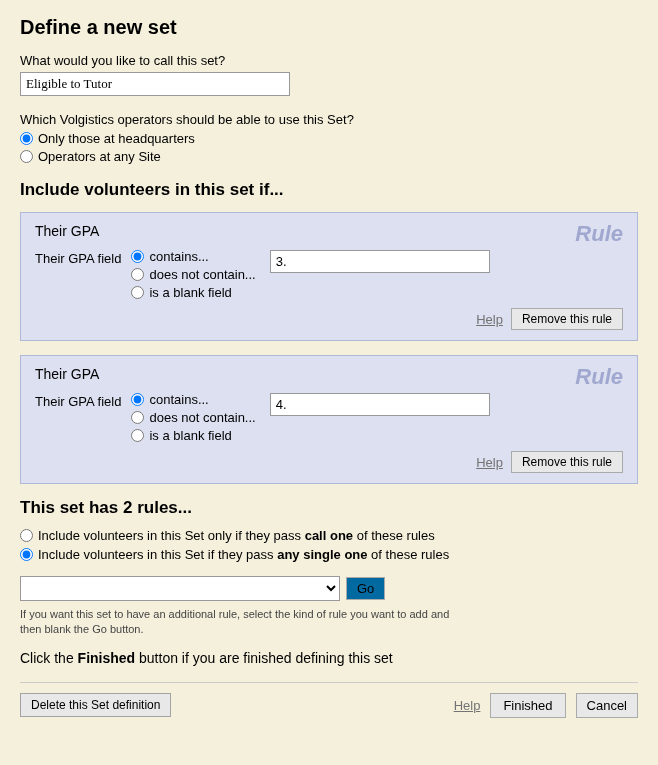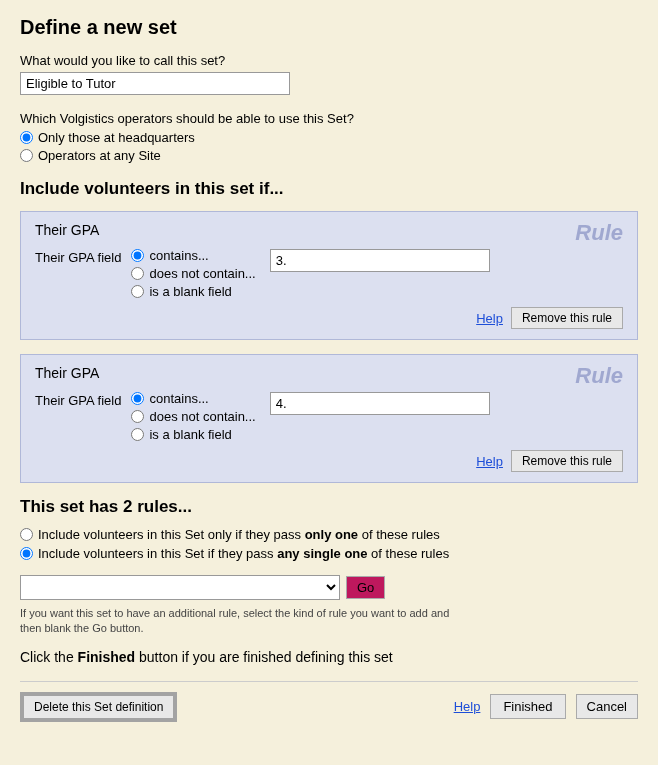--- a/index.html
+++ b/index.html
@@ -24,20 +24,21 @@
     input[type="text"] {
       border: 1px solid #999;
       padding: 3px 5px;
       font-size: 13px;
       background: #fff;
     }
     .set-name-input {
       width: 270px;
       display: block;
       margin-bottom: 4px;
+      font-family: Liberation Serif, serif;
     }
     .operators-section {
       margin-bottom: 18px;
     }
     .operators-section .label-text {
       margin-bottom: 4px;
     }
     .radio-row {
       display: flex;
       align-items: center;
@@ -99,21 +100,21 @@
       margin-top: 1px;
     }
     .rule-actions {
       display: flex;
       justify-content: flex-end;
       align-items: center;
       margin-top: 8px;
       gap: 8px;
     }
     .help-link {
-      color: #1d4ed8;
+      color: #737373;
       text-decoration: underline;
       cursor: pointer;
       font-size: 13px;
     }
     .remove-btn {
       background: #e8e8e8;
       border: 1px solid #aaa;
       padding: 3px 10px;
       font-size: 12px;
       cursor: pointer;
@@ -147,21 +148,21 @@
       gap: 6px;
     }
     .add-rule-select {
       width: 320px;
       font-size: 13px;
       border: 1px solid #999;
       padding: 3px 5px;
       background: #fff;
     }
     .go-btn {
-      background: #be185d;
+      background: #0369a1;
       border: 1px solid #aaa;
       padding: 3px 10px;
       font-size: 13px;
       cursor: pointer;
     }
     .hint-text {
       font-size: 11px;
       color: #444;
       margin-top: 6px;
       max-width: 450px;
@@ -177,21 +178,21 @@
     .bottom-bar {
       display: flex;
       align-items: center;
       justify-content: space-between;
       border-top: 1px solid #ccc;
       padding-top: 10px;
       margin-top: 4px;
     }
     .delete-btn {
       background: #e8e8e8;
-      border: 4px solid #a3a3a3;
+      border: 1px solid #a3a3a3;
       padding: 4px 10px;
       font-size: 12px;
       cursor: pointer;
     }
     .bottom-right {
       display: flex;
       align-items: center;
       gap: 10px;
     }
     .finished-btn {
@@ -288,21 +289,21 @@
     <a class="help-link">Help</a>
     <button class="remove-btn">Remove this rule</button>
   </div>
 </div>
 
 <div class="rules-summary">This set has 2 rules...</div>
 
 <div class="pass-option">
   <input type="radio" name="pass" id="pass1" style="">
   <label for="pass1">
-    <span>Include volunteers in this Set only if they pass </span><strong>only one</strong><span> of these rules</span>
+    <span>Include volunteers in this Set only if they pass </span><strong>call one</strong><span> of these rules</span>
   </label>
 </div>
 <div class="pass-option">
   <input type="radio" name="pass" id="pass2" checked="" style="">
   <label for="pass2">
     <span>Include volunteers in this Set if they pass </span><strong>any single one</strong><span> of these rules</span>
   </label>
 </div>
 
 <div class="add-rule-section">

